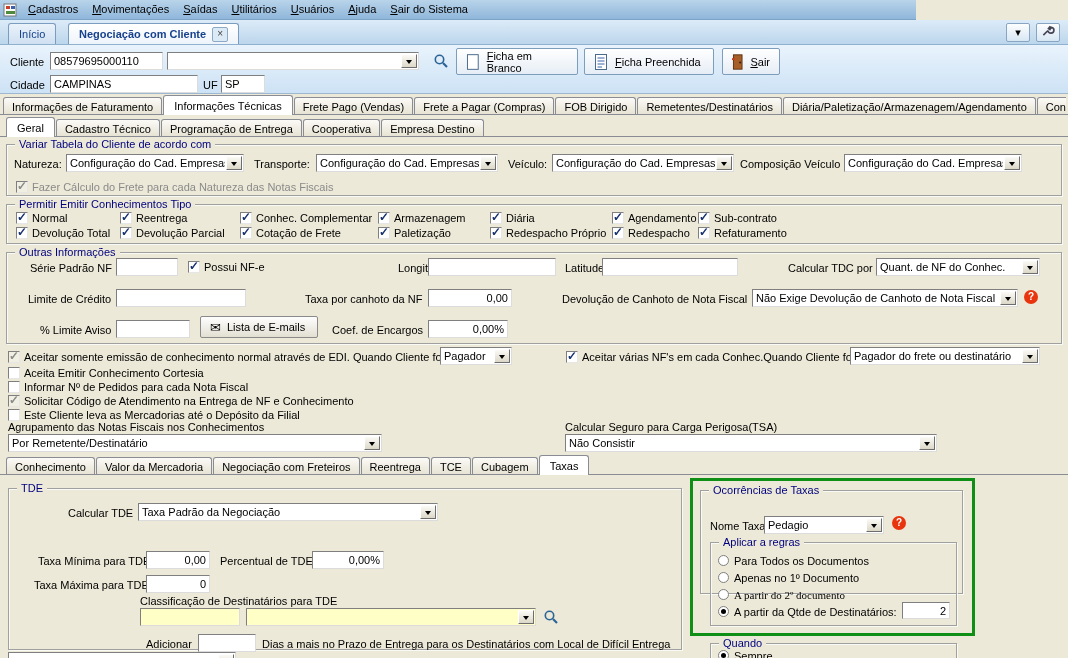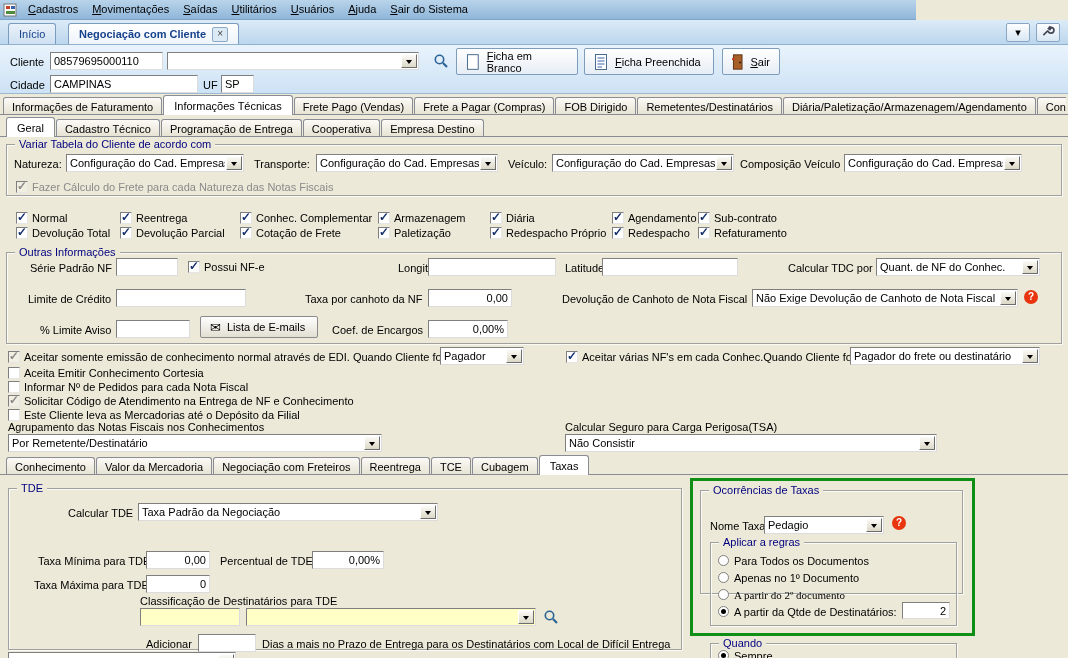--- a/index.html
+++ b/index.html
@@ -123,21 +123,21 @@
     <svg width="13" height="18" viewBox="0 0 13 18">
         <rect x="1.5" y="1.5" width="9" height="15" fill="#a75f2a" stroke="#5f3212"></rect>
         <circle cx="8.5" cy="9.5" r="1.1" fill="#3a1d08"></circle>
         <rect x="0" y="5" width="3" height="2" fill="#c83c1e"></rect>
       </svg>
     <span class="cap">Sair</span>
   </div>
   <span class="lbl" style="left:10px;top:79px;">Cidade</span>
   <input class="tb" style="left: 50px; top: 75px; width: 148px;" value="CAMPINAS">
   <span class="lbl" style="left:203px;top:79px;">UF</span>
-  <input class="tb" style="left: 221px; top: 75px; width: 33px;" value="SP">
+  <input class="tb" style="left: 221px; top: 75px; width: 44px;" value="SP">
 
   <div class="ptabs" style="top:95px;">
     <span class="ptab">Informações de Faturamento</span>
     <span class="ptab active">Informações Técnicas</span>
     <span class="ptab">Frete Pago (Vendas)</span>
     <span class="ptab">Frete a Pagar (Compras)</span>
     <span class="ptab">FOB Dirigido</span>
     <span class="ptab">Remetentes/Destinatários</span>
     <span class="ptab">Diária/Paletização/Armazenagem/Agendamento</span>
     <span class="ptab">Conhecimento Inter</span>
@@ -182,20 +182,23 @@
       <span class="val">Configuração do Cad. Empresas</span>
       <span class="cbtn">
         <span class="arr"></span>
       </span>
     </div>
   <span class="cbitem" style="left:16px;top:180px;">
       <span class="cb dim checked graychk"></span>
       <span class="gray">Fazer Cálculo do Frete para cada Natureza das Notas Fiscais</span>
     </span>
 
+  <div class="group" style="left:6px;top:204px;width:1056px;height:40px;">
+    <span class="gcap">Permitir Emitir Conhecimentos Tipo</span>
+  </div>
   <span class="cbitem" style="left:16px;top:211px;">
       <span class="cb checked"></span>
       <span>Normal</span>
     </span>
   <span class="cbitem" style="left:120px;top:211px;">
       <span class="cb checked"></span>
       <span>Reentrega</span>
     </span>
   <span class="cbitem" style="left:240px;top:211px;">
       <span class="cb checked"></span>
@@ -286,21 +289,21 @@
       <span class="mailico">✉</span>
       <span>Lista de E-mails</span>
     </div>
   <span class="lbl" style="left:332px;top:324px;">Coef. de Encargos</span>
   <input class="tb num" style="left: 428px; top: 320px; width: 80px;" value="0,00%">
 
   <span class="cbitem" style="left:8px;top:350px;">
       <span class="cb dim checked graychk"></span>
       <span>Aceitar somente emissão de conhecimento normal através de EDI. Quando Cliente for</span>
     </span>
-  <div class="combo" style="left:440px;top:347px;width:84px;">
+  <div class="combo" style="left:440px;top:347px;width:72px;">
       <span class="val">Pagador</span>
       <span class="cbtn">
         <span class="arr"></span>
       </span>
     </div>
   <span class="cbitem" style="left:566px;top:350px;">
       <span class="cb checked"></span>
       <span>Aceitar várias NF's em cada Conhec.Quando Cliente for</span>
     </span>
   <div class="combo" style="left:850px;top:347px;width:190px;">

